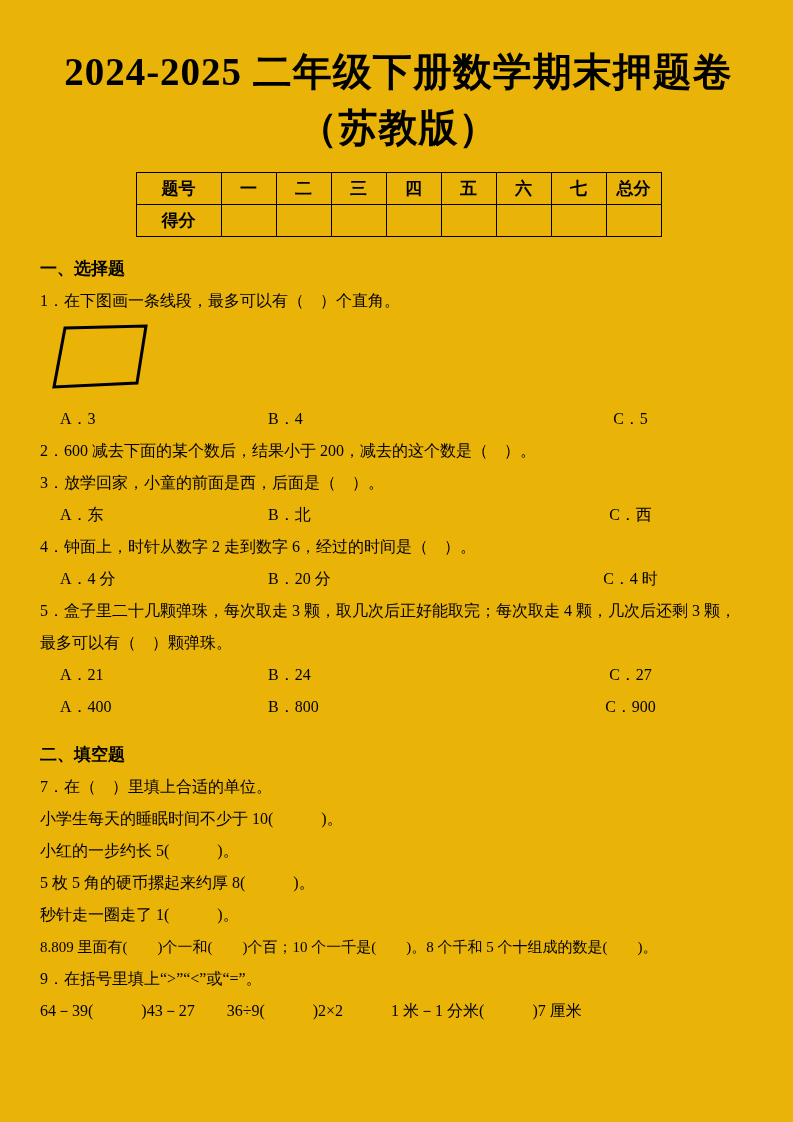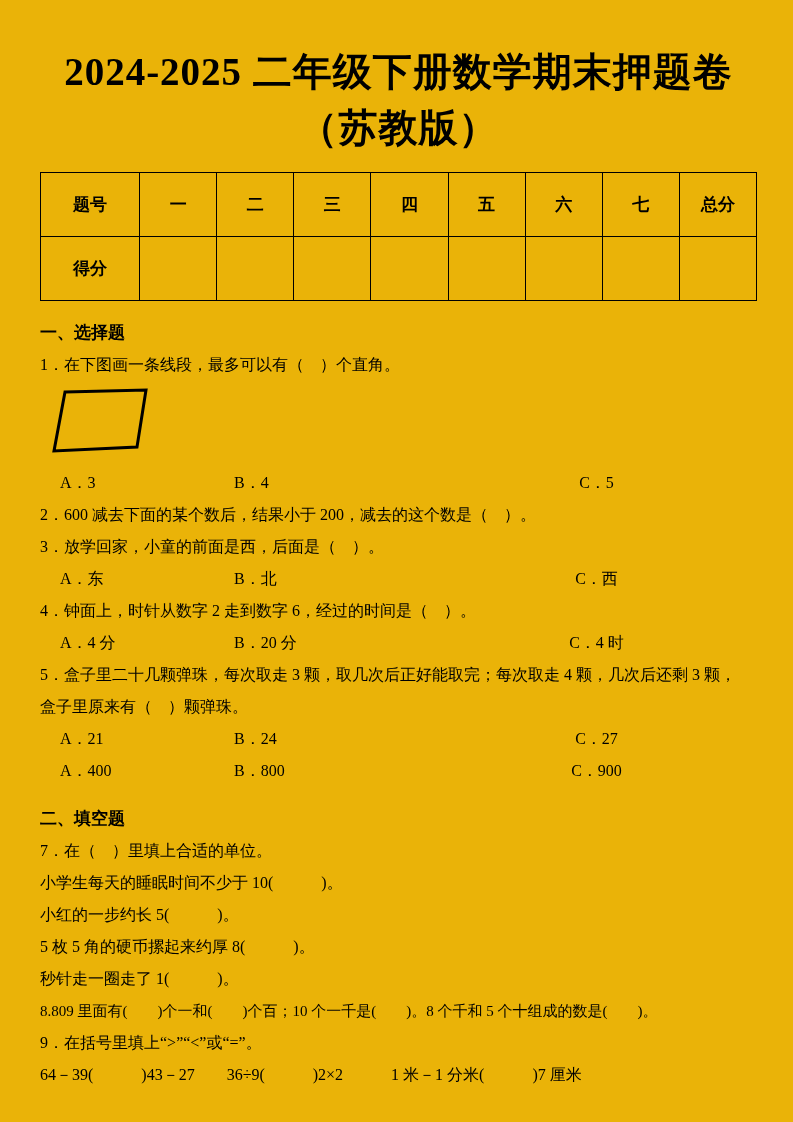--- a/index.html
+++ b/index.html
@@ -11,28 +11,28 @@
     font-family:"Liberation Serif","DejaVu Serif",serif;
     box-sizing:border-box;
     padding:44px 36px 0 40px;
     overflow:hidden;
   }
   .title { text-align:center; font-weight:bold; font-size:39px; line-height:56px; letter-spacing:1px; }
   .score-table { border-collapse:collapse; margin:16px auto 0 auto; table-layout:fixed; }
   .score-table td {
     border:1.6px solid #000;
     height:31px; text-align:center; vertical-align:middle;
-    font-weight:bold; font-size:17px; padding:16px;
+    font-weight:bold; font-size:17px; padding:0;
   }
   .score-table td.c-label { width:84px; }
   .score-table td.c-num  { width:54px; }
   .sec-heading { font-weight:bold; font-size:17px; line-height:32px; margin-top:16px; }
   .line { font-size:16px; line-height:32px; white-space:nowrap; }
   .line-sm { font-size:15px; }
-  .options { display:flex; padding-left:20px; font-size:16px; line-height:32px; }
+  .options { display:flex; padding-left:20px; font-size:16px; line-height:32px;gap:34px; }
   .opt-a { width:174px; }
   .opt-b { width:202px; }
   .opt-c { flex:1;text-align:center; }
   .figure-wrap { height:76px; padding-left:8px; margin-top:4px; margin-bottom:6px; }
 </style>
 </head>
 <body>
 
 <div class="page">
 
@@ -94,21 +94,21 @@
   </div>
 
   <div class="line">4．钟面上，时针从数字 2 走到数字 6，经过的时间是（　）。</div>
   <div class="options">
     <span class="opt-a">A．4 分</span>
     <span class="opt-b">B．20 分</span>
     <span class="opt-c">C．4 时</span>
   </div>
 
   <div class="line">5．盒子里二十几颗弹珠，每次取走 3 颗，取几次后正好能取完；每次取走 4 颗，几次后还剩 3 颗，</div>
-  <div class="line">盒子里原来有（　）颗弹珠。</div>
+  <div class="line">最多可以有（　）颗弹珠。</div>
   <div class="options">
     <span class="opt-a">A．21</span>
     <span class="opt-b">B．24</span>
     <span class="opt-c">C．27</span>
   </div>
 
   <div class="options">
     <span class="opt-a">A．400</span>
     <span class="opt-b">B．800</span>
     <span class="opt-c">C．900</span>

